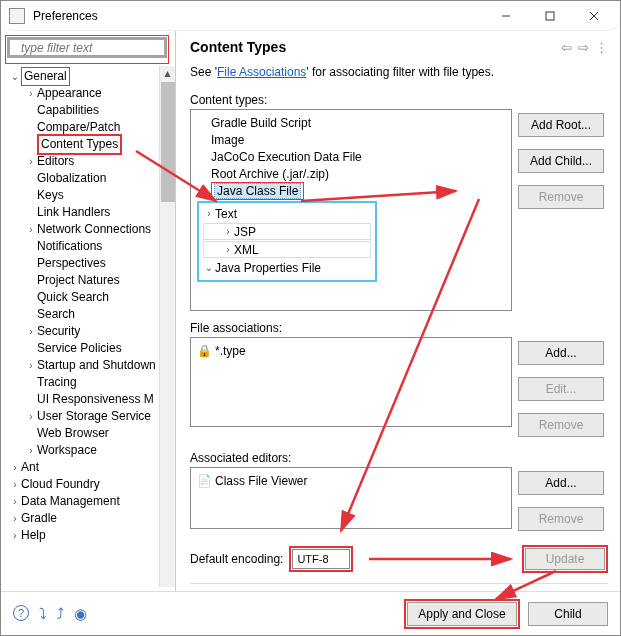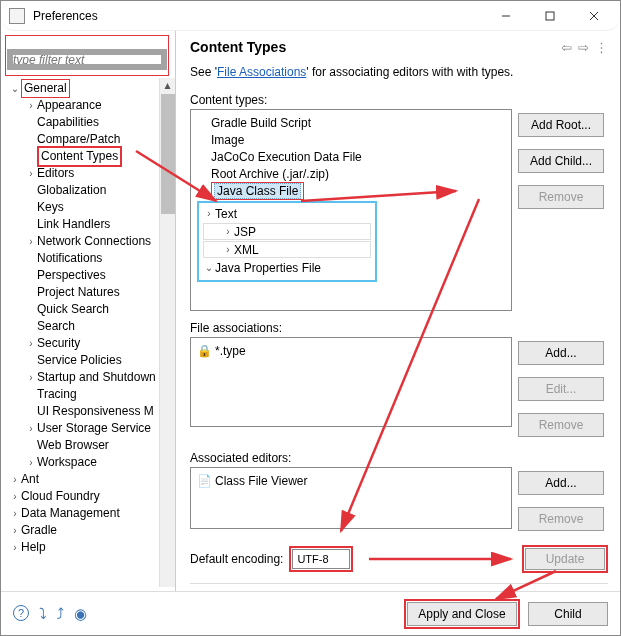--- a/index.html
+++ b/index.html
@@ -6,21 +6,21 @@
   body { font-family: "Segoe UI", Tahoma, sans-serif; font-size: 12px; background: #fff; color: #000; }
   .window { width: 621px; height: 636px; border: 1px solid #888; background: #fff; display: flex; flex-direction: column; position: relative; }
   .titlebar { height: 30px; display: flex; align-items: center; padding: 0 4px; border-bottom: 1px solid #eee; border-radius: 14px; }
   .titlebar .icon-sq { width: 16px; height: 16px; border: 1px solid #888; margin: 0 8px 0 4px; background: #f4f4f4; }
   .titlebar .title { flex: 1; font-size: 12px; }
   .titlebar .wbtn { width: 44px; height: 28px; display: inline-flex; align-items: center; justify-content: center; }
   .titlebar svg { stroke: #333; }
 
   .body { flex: 1; display: flex; min-height: 0; }
   .leftpane { width: 175px; border-right: 1px solid #ccc; display: flex; flex-direction: column; padding: 4px 0 4px 4px; }
-  .filterbox { width: 160px; height: 21px; border: 6px solid #a3a3a3; margin: 12px 0 4px 0; padding: 2px 0; font-size: 12px; font-style: italic; color: #666; }
+  .filterbox { width: 160px; height: 21px; border: 3px solid #a3a3a3; margin: 0 0 4px 0; padding: 2px 11px; font-size: 12px; font-style: italic; color: #666; }
   .filterbox-wrap { border: 1.5px solid #e2333a; padding: 1px; width: 164px; margin-bottom: 2px;}
   .tree-wrap { flex: 1; overflow: hidden; position: relative; display: flex; }
   .tree-scroll-track { width: 16px; background: #f0f0f0; border-left: 1px solid #e0e0e0; display:flex; flex-direction:column; align-items:center; justify-content:flex-start;}
   .tree-scroll-thumb { width:14px; height:120px; background:#c0c0c0; margin-top:2px;}
   .tree-scroll-up, .tree-scroll-down { width:14px;height:14px; display:flex;align-items:center;justify-content:center; color:#555;}
   .tree { flex: 1; overflow: hidden; white-space: nowrap; padding-top:2px;}
   .tree ul { list-style: none; }
   .tree li { line-height: 17px; padding-left: 0; }
   .tg { display: inline-block; width: 12px; text-align: center; color: #555; font-size: 10px; vertical-align: middle;}
   .lbl { vertical-align: middle; }
@@ -299,21 +299,21 @@
     <div class="rightpane">
       <div class="rhead">
         <h1>Content Types</h1>
         <div class="navicons">
           <span>⇦</span>
           <span>⇨</span>
           <span>⋮</span>
         </div>
       </div>
       <p class="intro">
-        <span>See '</span><a href="#">File Associations</a><span>' for associating editors with with types.</span>
+        <span>See '</span><a href="#">File Associations</a><span>' for associating filter with file types.</span>
       </p>
 
       <div class="section-label">Content types:</div>
       <div class="group">
         <div class="leftside">
           <div class="listbox">
             <div class="ct-list">
               <div class="row">
                   <span class="lbl">Gradle Build Script</span>
                 </div>

